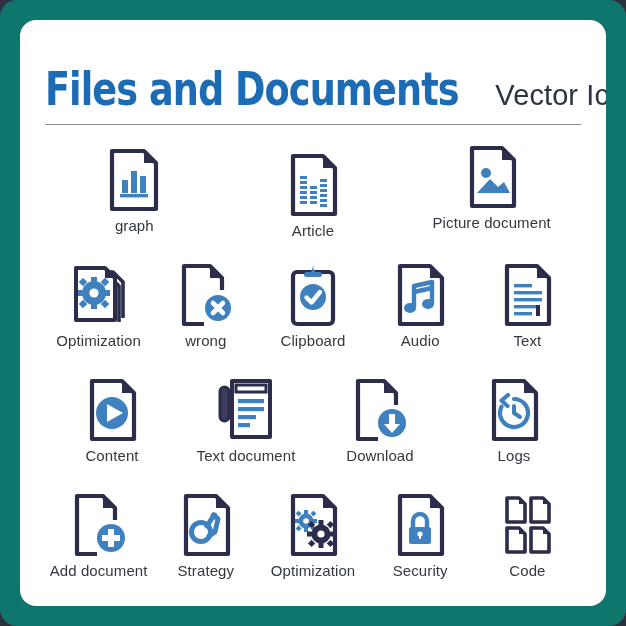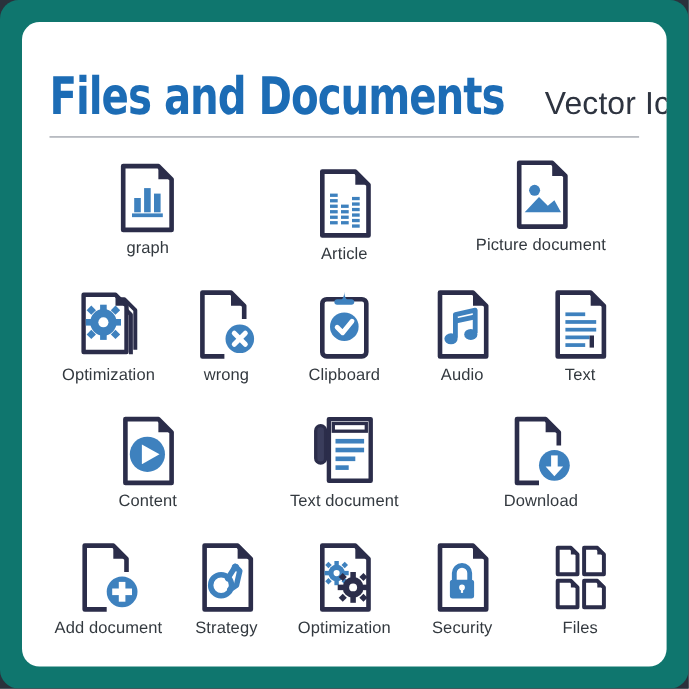--- a/index.html
+++ b/index.html
@@ -319,20 +319,32 @@
               <circle cx="44" cy="46" r="14" fill="#3e81be"></circle>
               <g fill="#fff">
                 <rect x="41" y="37" width="6" height="13"></rect>
                 <path d="M36 47 L44 56 L52 47 Z"></path>
               </g>
             </svg>
           </div>
           <div class="cap">Download</div>
         </div>
 
+        <div class="cell">
+          <div class="icon-box up3">
+            <svg viewBox="0 0 64 66">
+              <path d="M12 4 H42 L54 16 V62 H12 Z" fill="#fff" stroke="#2b2d4a" stroke-width="4.2" stroke-linejoin="round"></path>
+              <path d="M42 4 L54 16 H42 Z" fill="#2b2d4a"></path>
+              <path d="M32 22 a14 14 0 1 1 -12.5 7.7" fill="none" stroke="#3e81be" stroke-width="4.2" stroke-linecap="round"></path>
+              <path d="M26 18 L19.5 23.5 L25.5 29" fill="none" stroke="#3e81be" stroke-width="4.2" stroke-linecap="round" stroke-linejoin="round"></path>
+              <path d="M32 29 V36 L38 40" fill="none" stroke="#3e81be" stroke-width="4" stroke-linecap="round" stroke-linejoin="round"></path>
+            </svg>
+          </div>
+          <div class="cap">Logs</div>
+        </div>
       </div>
 
       <div class="row r3">
 
         <div class="cell">
           <div class="icon-box up3">
             <svg viewBox="0 0 64 66">
               <path d="M48 28 V16 L36 4 H10 V62 H30" fill="#fff" stroke="#2b2d4a" stroke-width="4.2" stroke-linejoin="round" stroke-linecap="butt"></path>
               <path d="M36 4 L48 16 H36 Z" fill="#2b2d4a"></path>
               <circle cx="44" cy="46" r="14" fill="#3e81be"></circle>
@@ -416,19 +428,19 @@
                 <path d="M36 36 H48 L54 42 V60 H36 Z"></path>
               </g>
               <g fill="#2b2d4a">
                 <path d="M24 6 L30 12 H24 Z"></path>
                 <path d="M48 6 L54 12 H48 Z"></path>
                 <path d="M24 36 L30 42 H24 Z"></path>
                 <path d="M48 36 L54 42 H48 Z"></path>
               </g>
             </svg>
           </div>
-          <div class="cap">Files</div>
+          <div class="cap">Code</div>
         </div>
       </div>
 
     </div>
   </div>
 </div>
 
 </body></html>

